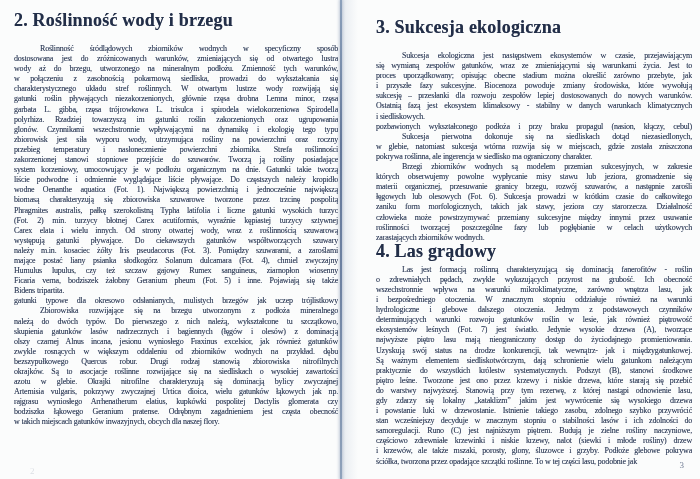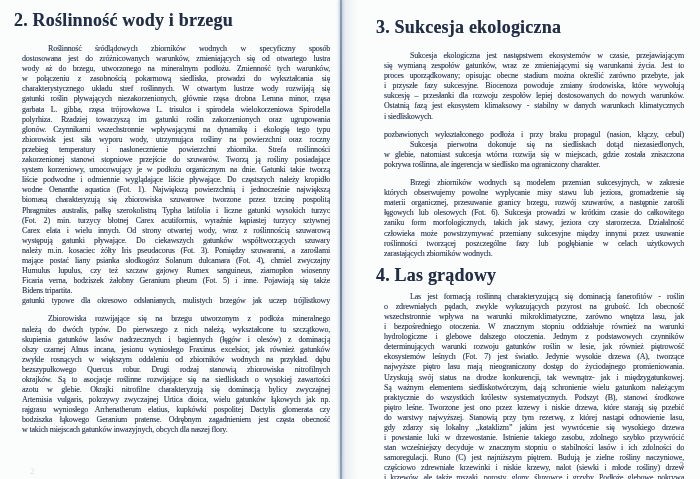--- a/index.html
+++ b/index.html
@@ -13,21 +13,21 @@
   .page-left  { left:0;    width:341px; padding:12px 3px 0 14px; }
   .page-right { left:355px; width:345px; padding:19px 8px 0 21px; }
 
   .section-heading {
     font-size:18px; font-weight:bold; color:#222e48;
     margin:0 0 15px 0; line-height:17px; letter-spacing:0.2px;
     text-shadow:0 0 0.6px rgba(34,46,72,0.5);
   }
   .section:nth-of-type(2) .section-heading { margin-top:0; margin-bottom:5px; }
 
-  .para { margin:8px; }
+  .para { margin:0; }
   .line {
     font-size:8px; line-height:10.1px; height:10.1px; overflow:hidden;
     letter-spacing:-0.2px; word-spacing:0.1px;
     text-align:justify; text-align-last:justify;
     text-shadow:0 0 0.6px rgba(51,64,92,0.5);
   }
   .line.last  { text-align-last:left; }
   .line.first { text-indent:26px; }
 
   .binding-line {

